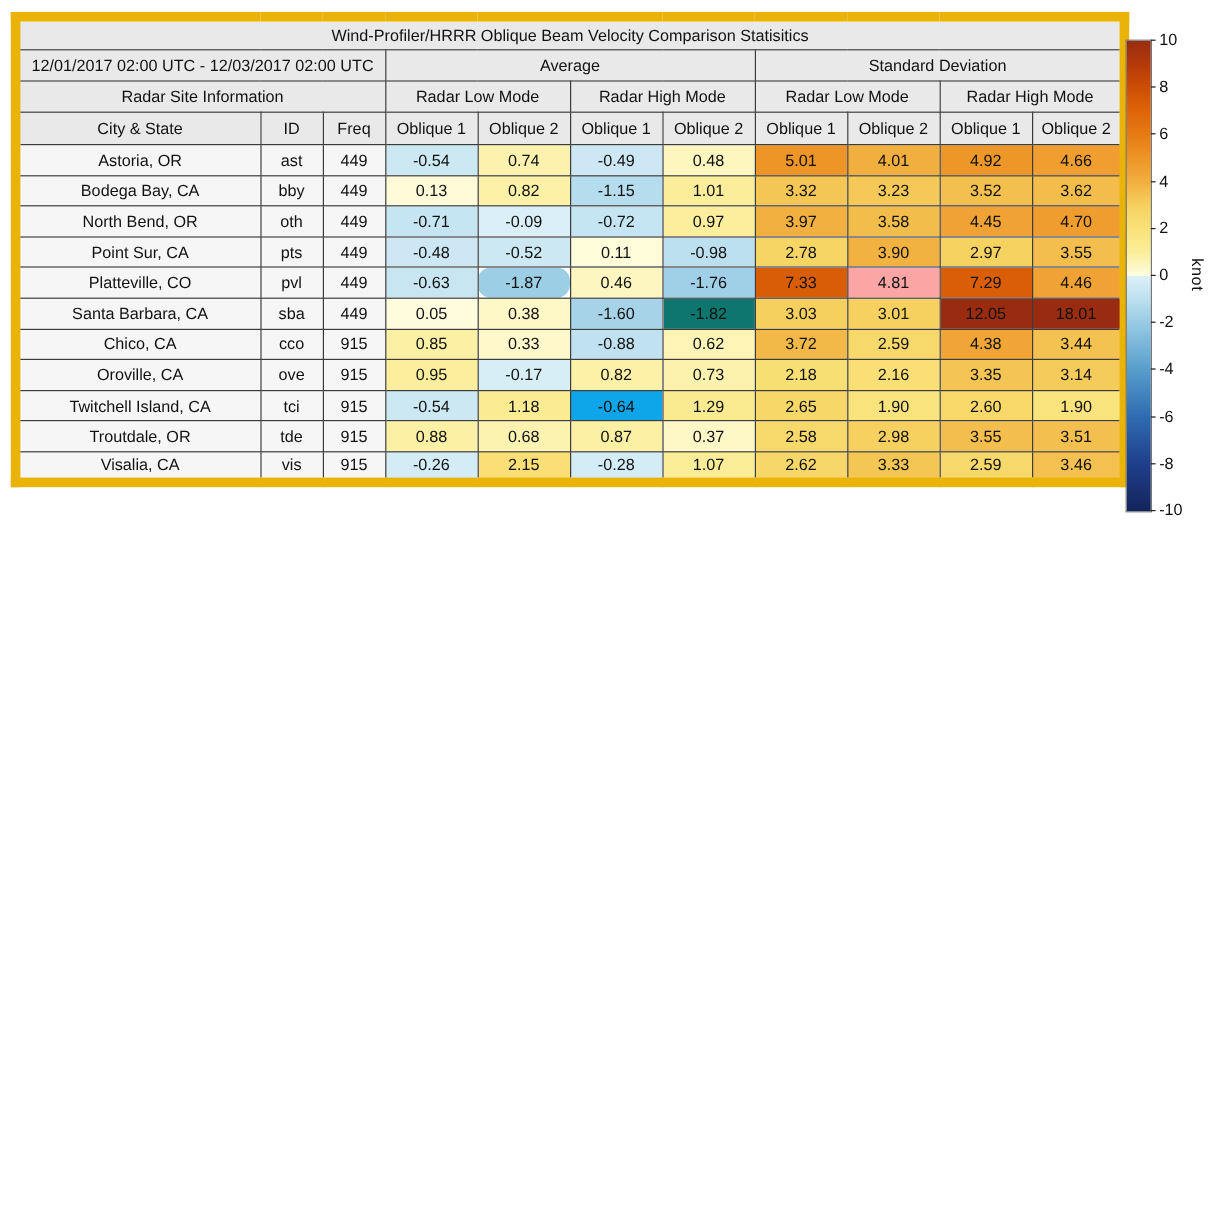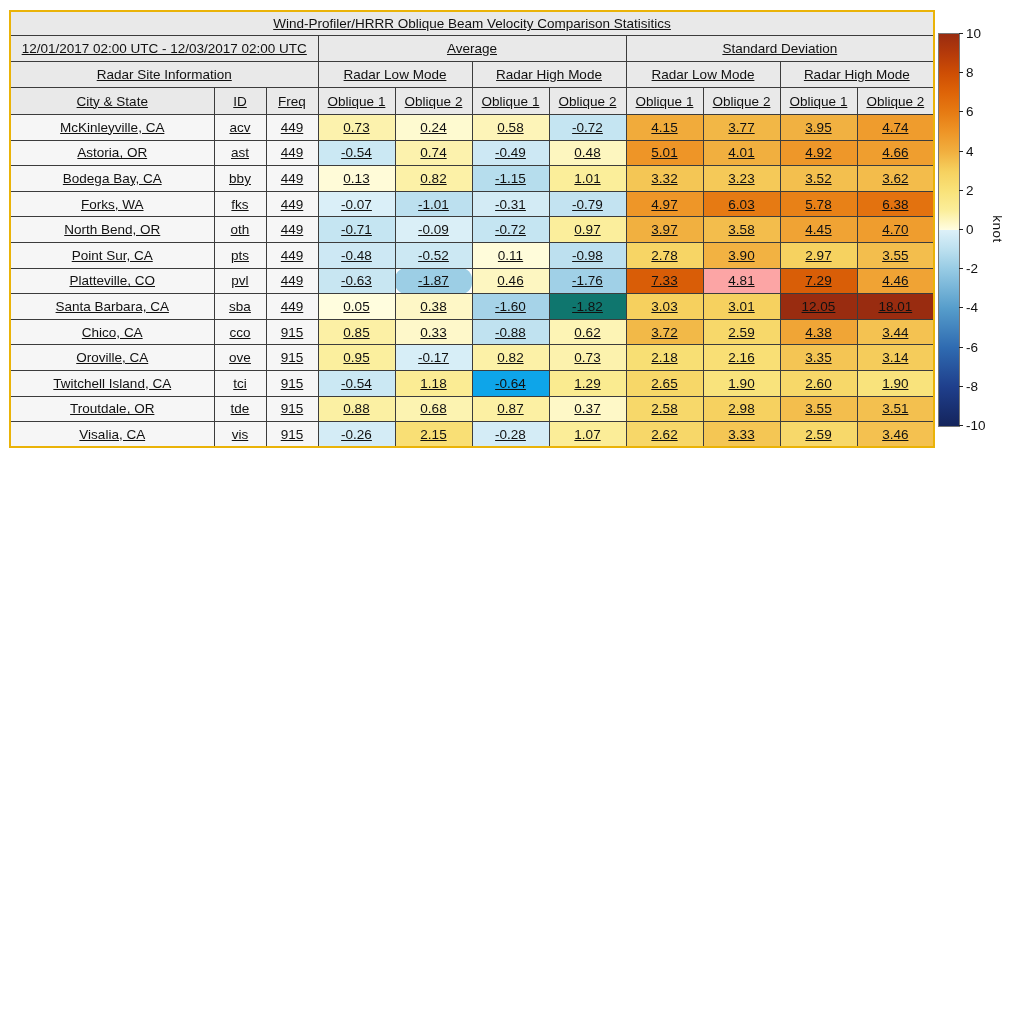--- a/index.html
+++ b/index.html
@@ -11,21 +11,21 @@
     border-collapse:collapse;table-layout:fixed;width:924px;
     font-size:13.5px;
   }
   table.stats th, table.stats td{
     border:1px solid #3c3c3c;
     text-align:center;vertical-align:middle;
     font-weight:normal;
     padding:0 2px;
     overflow:hidden;white-space:nowrap;
   }
-  table.stats{border:2px solid #eab308;text-decoration:underline;}
+  table.stats{border:8px solid #eab308;}
   tr.title-row th{height:23px;background:#e9e9e9;}
   tr.group-row th{height:25px;background:#e9e9e9;}
   tr.mode-row th{height:25px;background:#e9e9e9;}
   tr.col-row th{height:26px;background:#e9e9e9;}
   tbody tr{height:25.6px;}
   td.meta{background:#f6f6f6;}
 
   .colorbar{position:absolute;left:938px;top:33px;width:80px;height:392px;}
   .cb-gradient{position:absolute;left:0;top:0;width:20px;height:392px;border:1px solid #777;}
   .cb-tick-mark{position:absolute;left:21px;width:4px;height:1px;background:#222;}
@@ -79,33 +79,20 @@
         <th>Oblique 1</th>
         <th>Oblique 2</th>
         <th>Oblique 1</th>
         <th>Oblique 2</th>
         <th>Oblique 1</th>
         <th>Oblique 2</th>
       </tr>
     </thead>
     <tbody id="table-body">
         <tr>
-          <td class="meta">McKinleyville, CA</td>
-          <td class="meta">acv</td>
-          <td class="meta">449</td>
-          <td style="background: rgb(252, 242, 173);">0.73</td>
-          <td style="background: rgb(254, 250, 208);">0.24</td>
-          <td style="background: rgb(253, 244, 184);">0.58</td>
-          <td style="background: rgb(197, 229, 242);">-0.72</td>
-          <td style="background: rgb(241, 171, 59);">4.15</td>
-          <td style="background: rgb(242, 183, 70);">3.77</td>
-          <td style="background: rgb(241, 177, 65);">3.95</td>
-          <td style="background: rgb(239, 156, 45);">4.74</td>
-        </tr>
-        <tr>
           <td class="meta">Astoria, OR</td>
           <td class="meta">ast</td>
           <td class="meta">449</td>
           <td style="background: rgb(203, 232, 243);">-0.54</td>
           <td style="background: rgb(252, 242, 173);">0.74</td>
           <td style="background: rgb(205, 232, 244);">-0.49</td>
           <td style="background: rgb(253, 246, 191);">0.48</td>
           <td style="background: rgb(238, 149, 39);">5.01</td>
           <td style="background: rgb(241, 175, 63);">4.01</td>
           <td style="background: rgb(238, 151, 41);">4.92</td>
@@ -116,33 +103,20 @@
           <td class="meta">bby</td>
           <td class="meta">449</td>
           <td style="background: rgb(255, 251, 216);">0.13</td>
           <td style="background: rgb(252, 241, 167);">0.82</td>
           <td style="background: rgb(182, 221, 237);">-1.15</td>
           <td style="background: rgb(251, 238, 154);">1.01</td>
           <td style="background: rgb(244, 198, 85);">3.32</td>
           <td style="background: rgb(245, 201, 88);">3.23</td>
           <td style="background: rgb(243, 191, 78);">3.52</td>
           <td style="background: rgb(243, 188, 75);">3.62</td>
-        </tr>
-        <tr>
-          <td class="meta">Forks, WA</td>
-          <td class="meta">fks</td>
-          <td class="meta">449</td>
-          <td style="background: rgb(218, 239, 248);">-0.07</td>
-          <td style="background: rgb(188, 224, 239);">-1.01</td>
-          <td style="background: rgb(211, 235, 245);">-0.31</td>
-          <td style="background: rgb(195, 227, 241);">-0.79</td>
-          <td style="background: rgb(238, 150, 40);">4.97</td>
-          <td style="background: rgb(230, 122, 19);">6.03</td>
-          <td style="background: rgb(232, 129, 23);">5.78</td>
-          <td style="background: rgb(227, 114, 15);">6.38</td>
         </tr>
         <tr>
           <td class="meta">North Bend, OR</td>
           <td class="meta">oth</td>
           <td class="meta">449</td>
           <td style="background: rgb(197, 229, 242);">-0.71</td>
           <td style="background: rgb(218, 239, 247);">-0.09</td>
           <td style="background: rgb(197, 229, 242);">-0.72</td>
           <td style="background: rgb(251, 238, 156);">0.97</td>
           <td style="background: rgb(241, 176, 64);">3.97</td>

